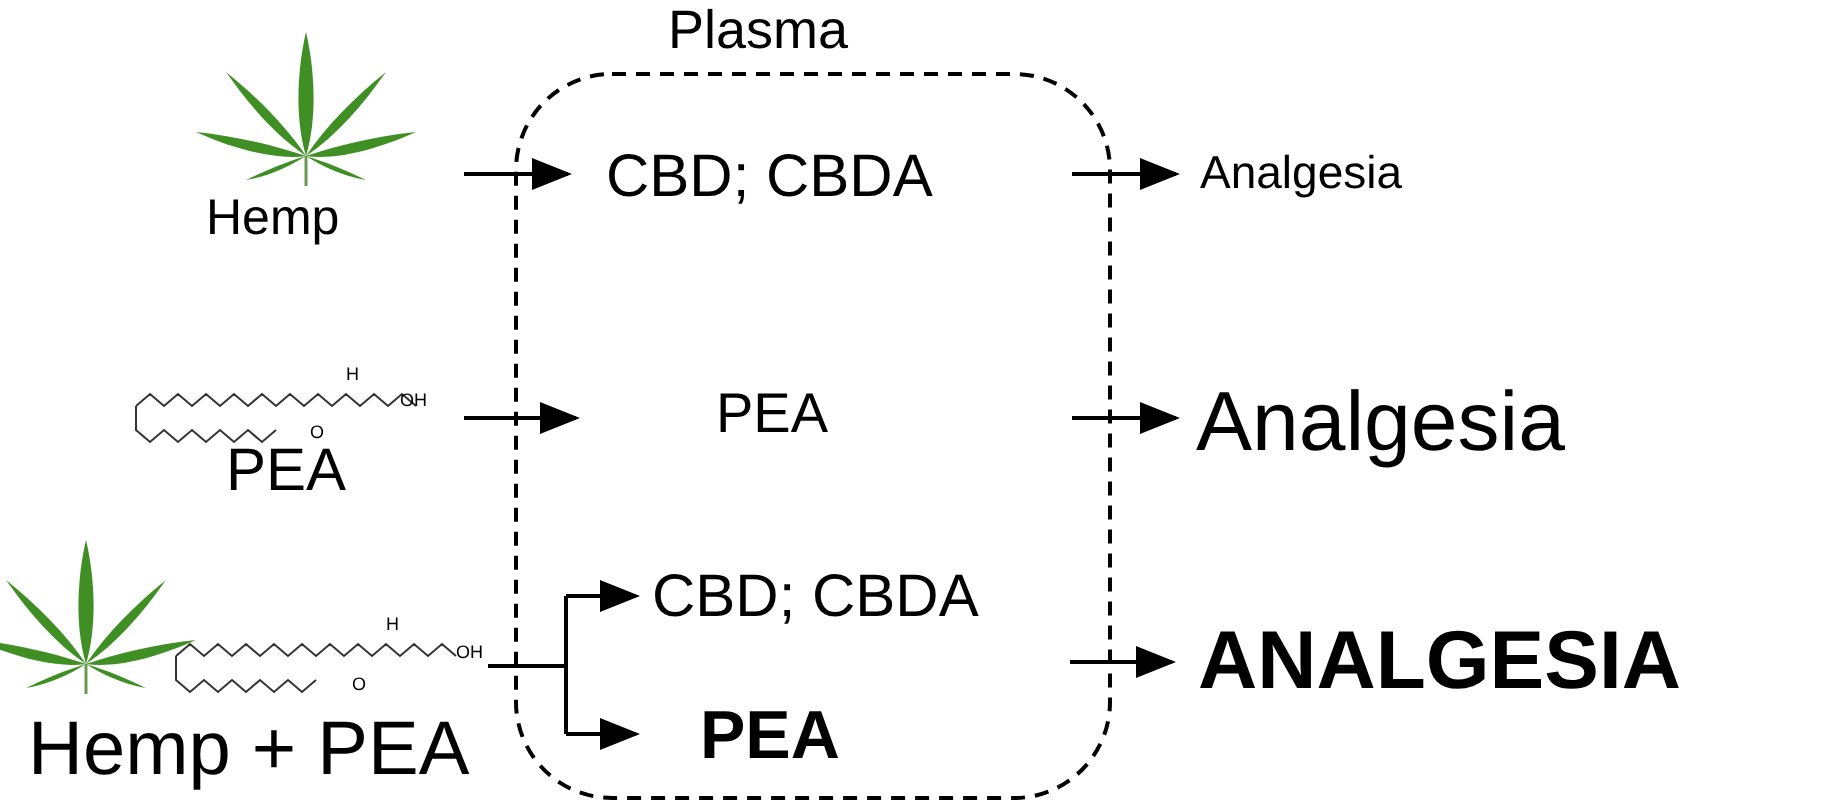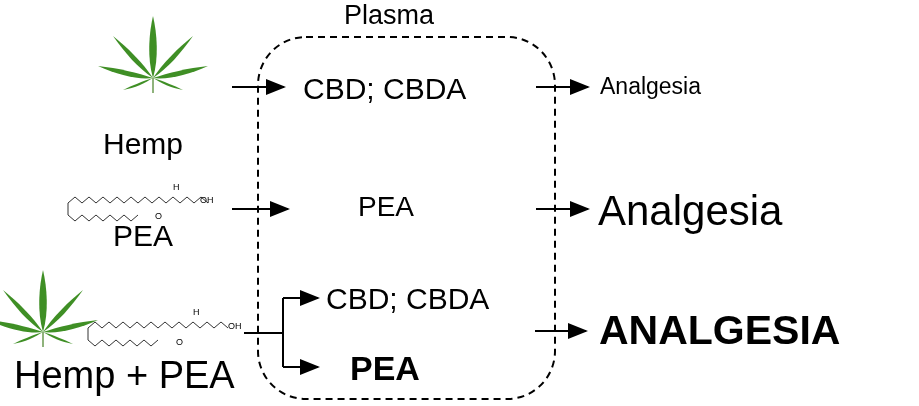--- a/index.html
+++ b/index.html
@@ -60,23 +60,23 @@
   <line x1="535" y1="331" x2="586" y2="331" stroke="#000" stroke-width="2" marker-end="url(#ah)"></line>
 </svg>
 
 <div class="lbl" style="left:173px;top:183px;font-size:9px;">H</div>
 <div class="lbl" style="left:200px;top:196px;font-size:9px;">OH</div>
 <div class="lbl" style="left:155px;top:212px;font-size:9px;">O</div>
 <div class="lbl" style="left:193px;top:308px;font-size:9px;">H</div>
 <div class="lbl" style="left:228px;top:322px;font-size:9px;">OH</div>
 <div class="lbl" style="left:176px;top:338px;font-size:9px;">O</div>
 
-<div class="lbl" style="left:344px;top:2px;font-size:27px;">Plasma</div>
+<div class="lbl" style="left:334px;top:2px;font-size:27px;">Plasma</div>
 
-<div class="lbl" style="left:103px;top:97px;font-size:30px;margin-top:32px;">Hemp</div>
+<div class="lbl" style="left:103px;top:97px;font-size:25px;">Hemp</div>
 <div class="lbl" style="left:303px;top:74px;font-size:30px;">CBD; CBDA</div>
 <div class="lbl" style="left:600px;top:75px;font-size:23px;">Analgesia</div>
 
 <div class="lbl" style="left:113px;top:221px;font-size:30px;">PEA</div>
 <div class="lbl" style="left:358px;top:193px;font-size:28px;">PEA</div>
 <div class="lbl" style="left:598px;top:190px;font-size:42px;">Analgesia</div>
 
 <div class="lbl" style="left:14px;top:356px;font-size:38px;">Hemp + PEA</div>
 <div class="lbl" style="left:326px;top:284px;font-size:30px;">CBD; CBDA</div>
 <div class="lbl" style="left:350px;top:351px;font-size:34px;font-weight:bold;">PEA</div>

